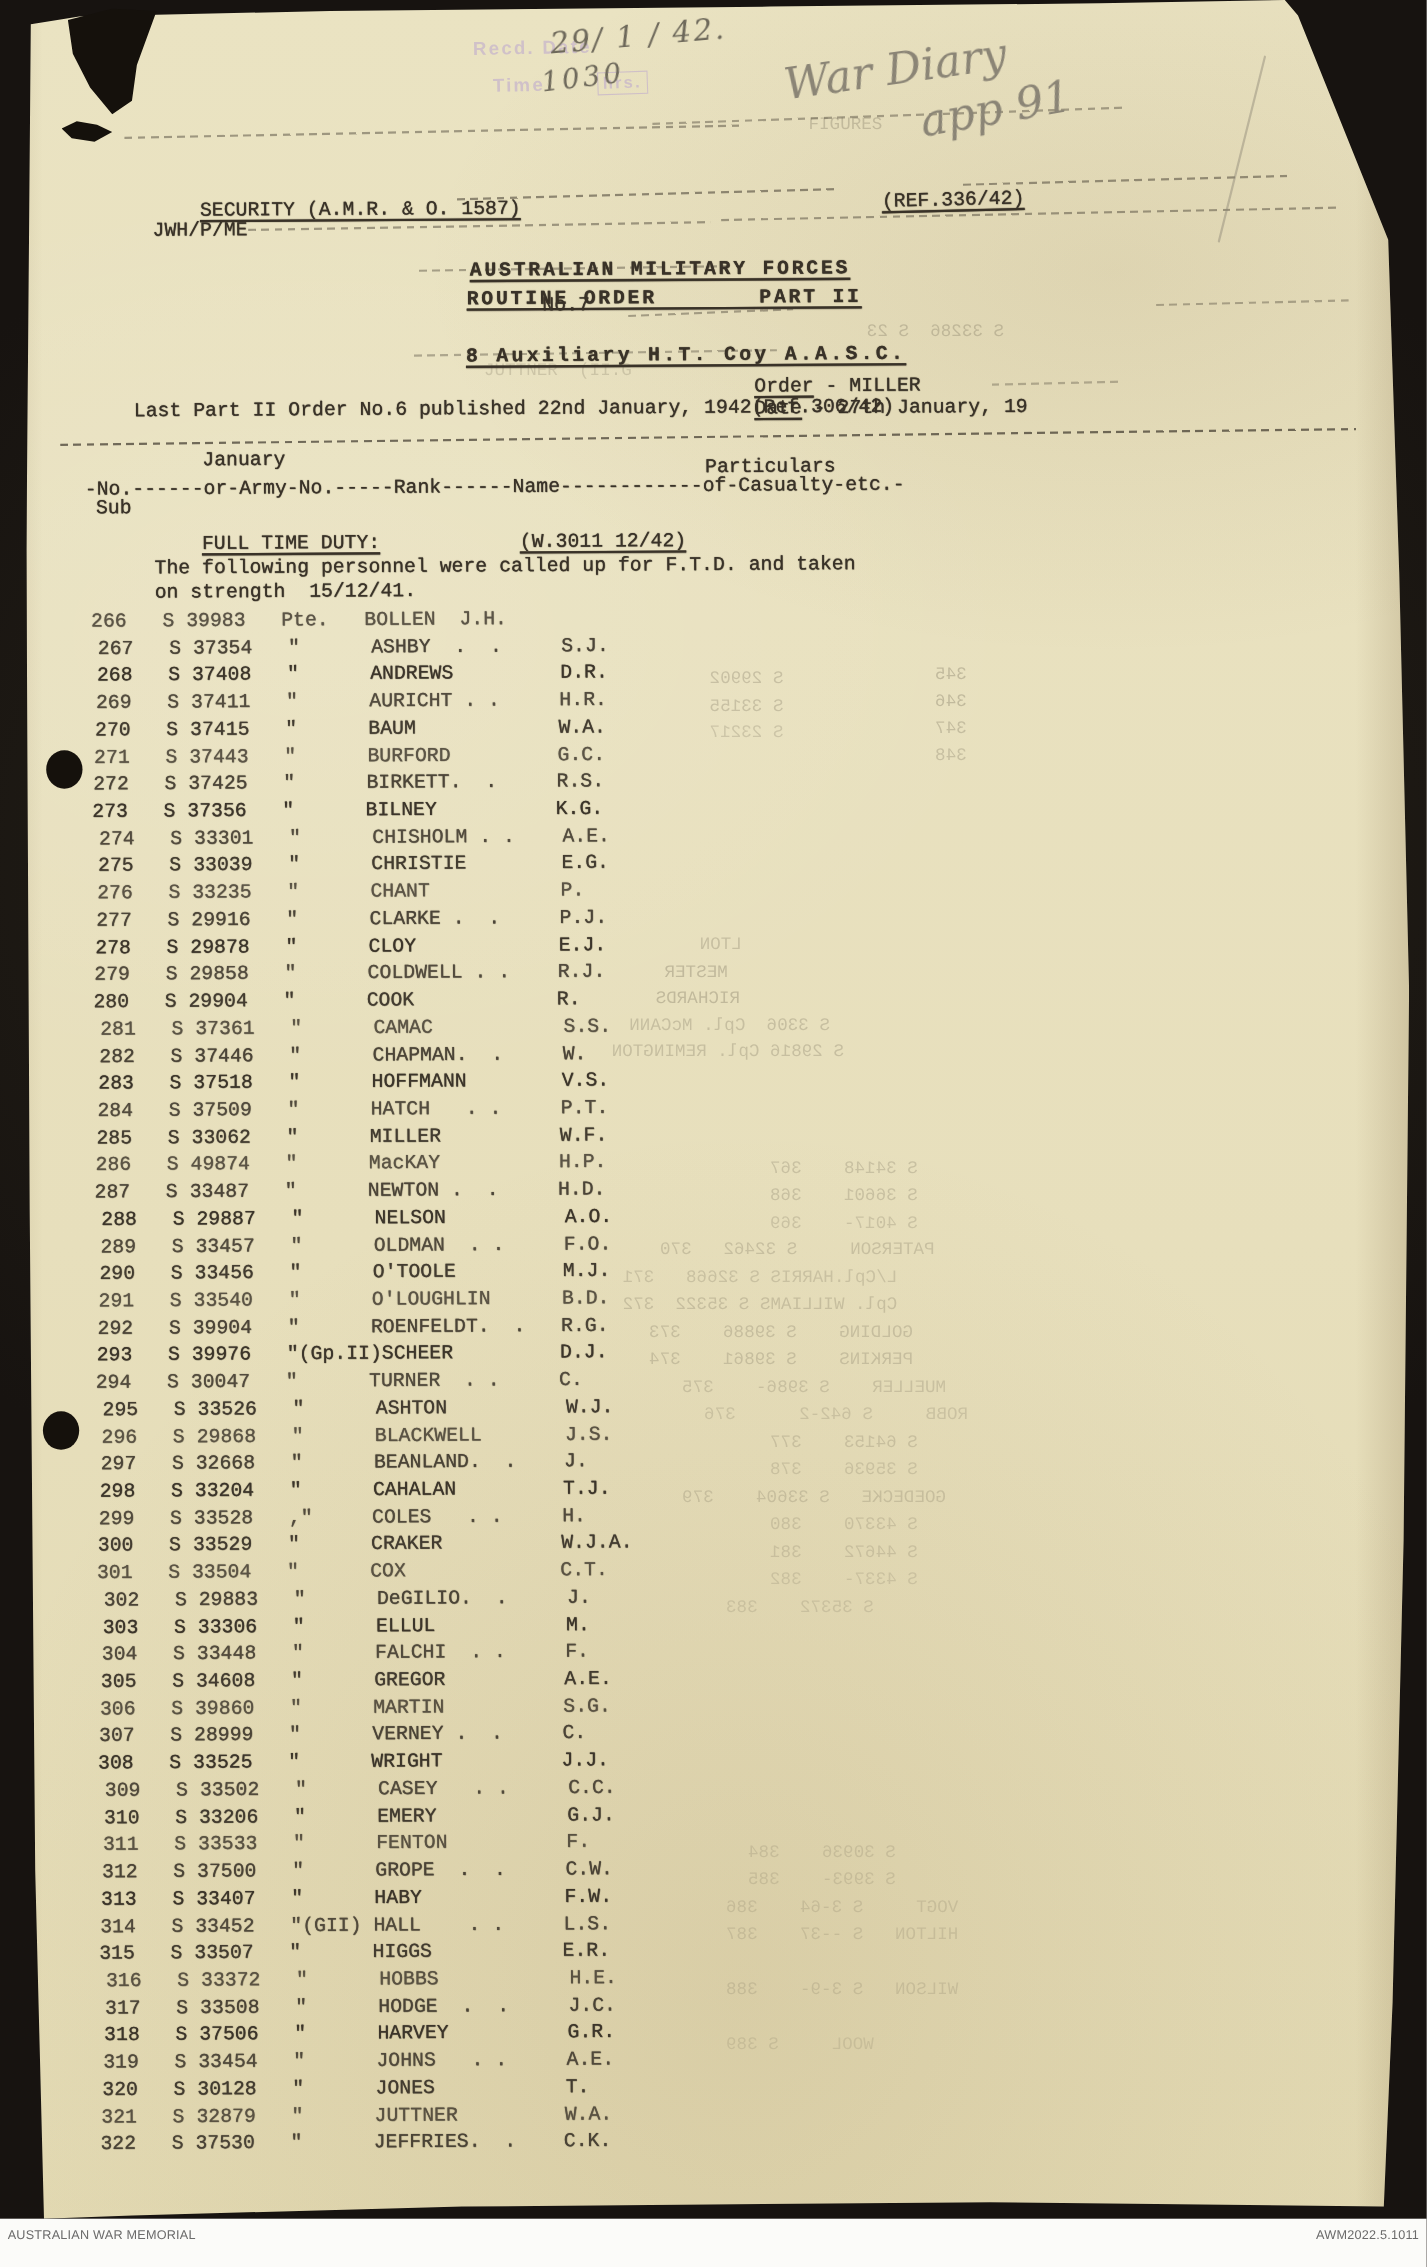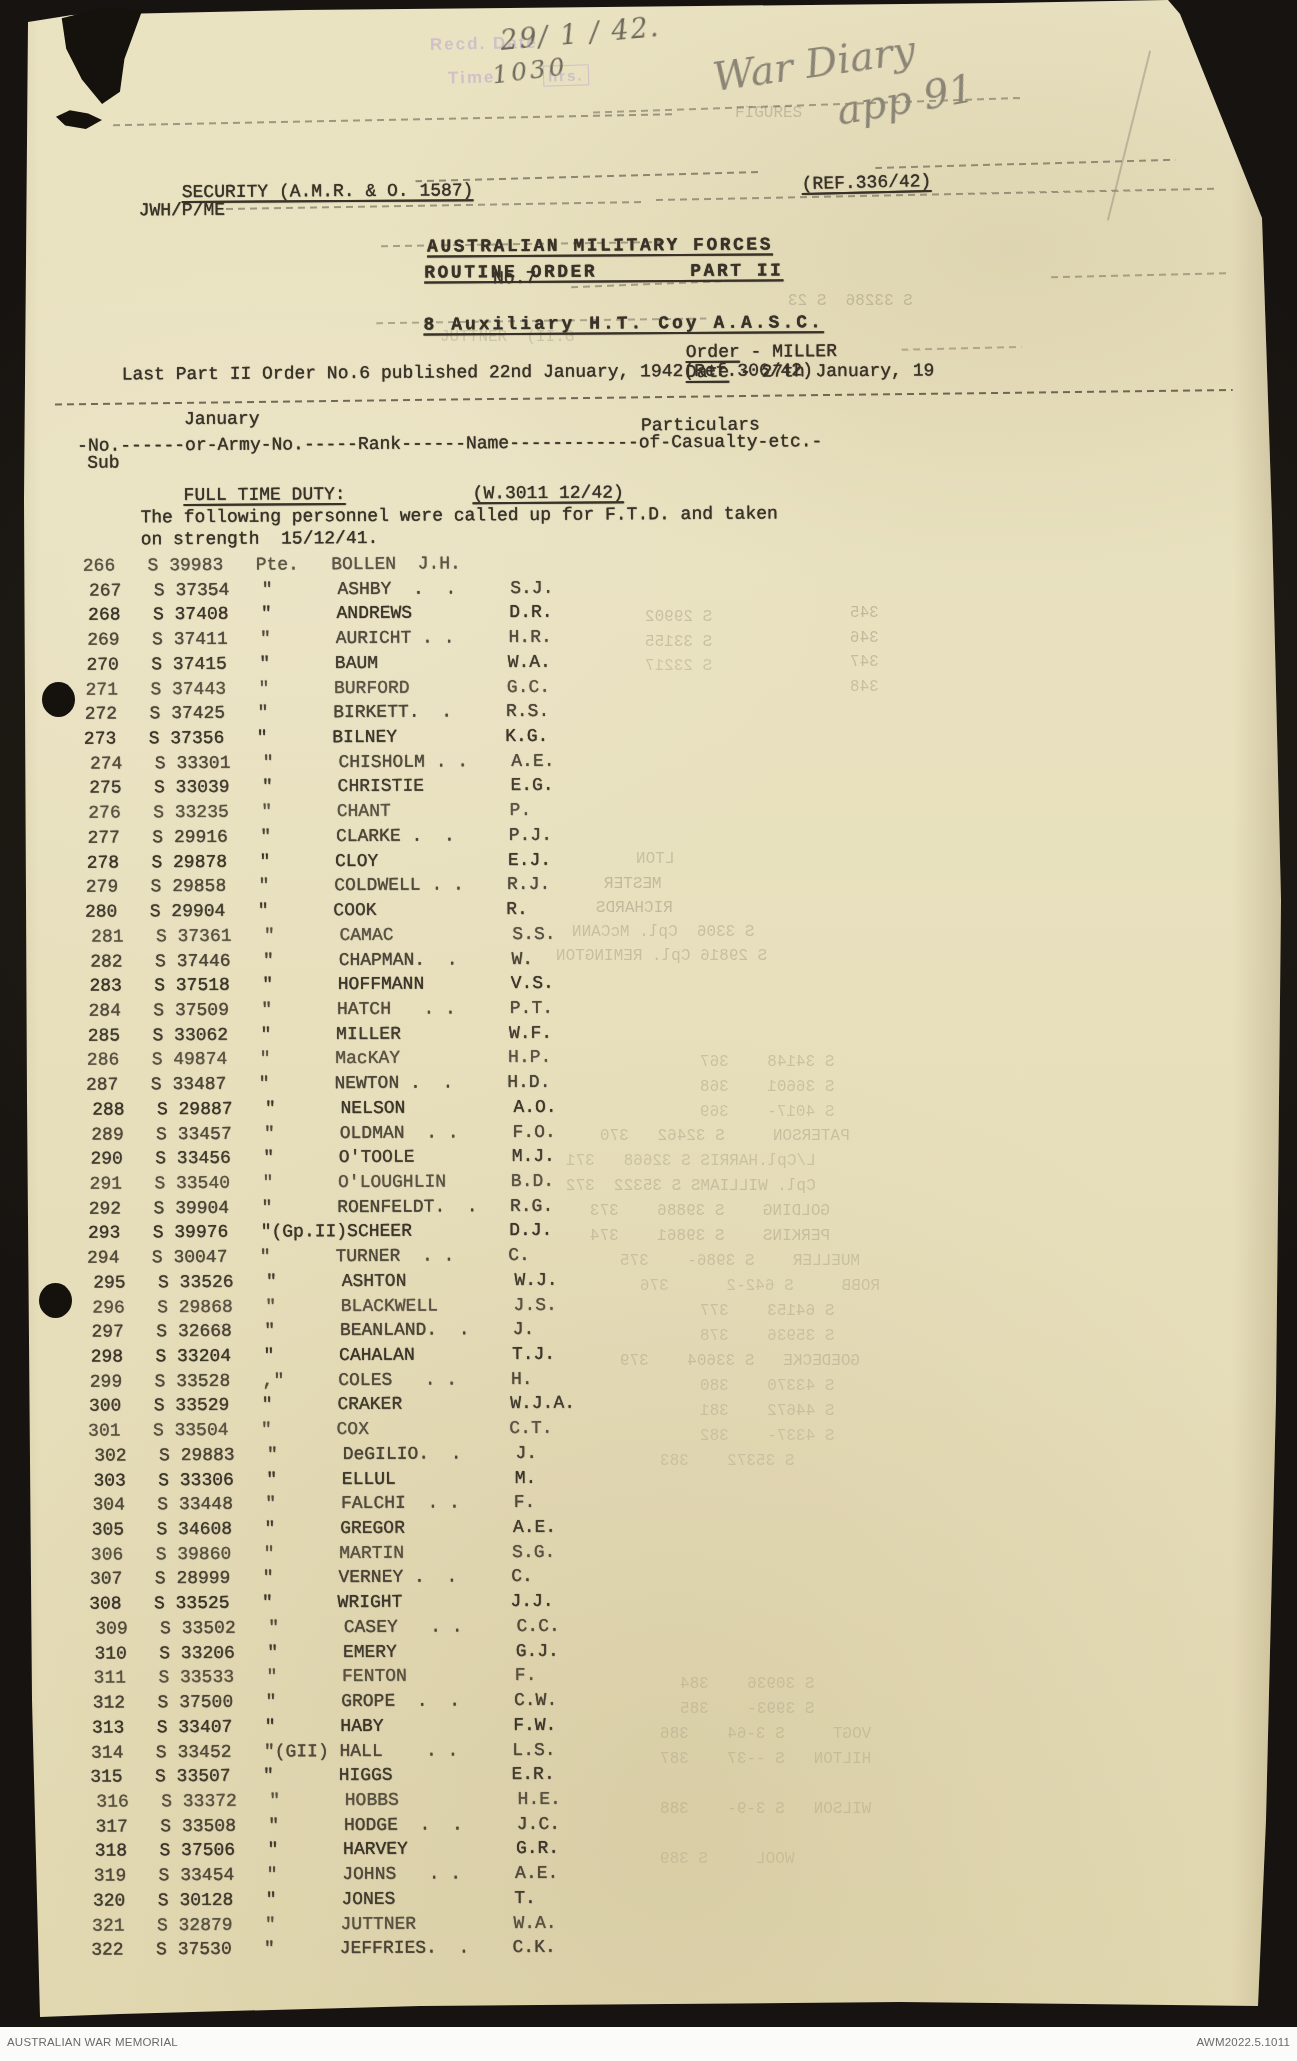--- a/index.html
+++ b/index.html
@@ -46,21 +46,21 @@
     font-family:"Liberation Mono","DejaVu Sans Mono",monospace;
     font-size:16px;color:#6b6350;filter:blur(.5px);}
   .mir{transform:scaleX(-1);}
   
   .hand{position:absolute;font-family:"DejaVu Serif",serif;font-style:italic;
     color:#6e695b;white-space:pre;filter:blur(.25px);}
   .stamp{position:absolute;font-family:"Liberation Sans",sans-serif;font-weight:bold;
     color:#b7a0d0;opacity:.5;letter-spacing:2px;white-space:pre;}
   .pencil-line{position:absolute;width:2px;background:#8b8576;opacity:.45;border-radius:2px;}
   
-  #footer{position:absolute;left:0;right:0;bottom:0;height:34px;background:#fbfbf9;}
+  #footer{position:absolute;left:0;right:0;bottom:0;height:44px;background:#fbfbf9;}
   #footer .fl{position:absolute;left:7px;top:9px;font-size:11.5px;color:#6b6b6b;letter-spacing:.2px;}
   #footer .fr{position:absolute;right:7px;top:9px;font-size:11.5px;color:#6b6b6b;letter-spacing:.2px;}
 </style>
 </head>
 <body>
 
 <div id="paper"></div>
 
 <div class="notch" style="left:55px;top:6px;width:112px;height:102px;
      clip-path:polygon(6% 12%,42% 2%,78% 4%,70% 28%,62% 52%,58% 84%,42% 96%,24% 72%,10% 42%);"></div>

